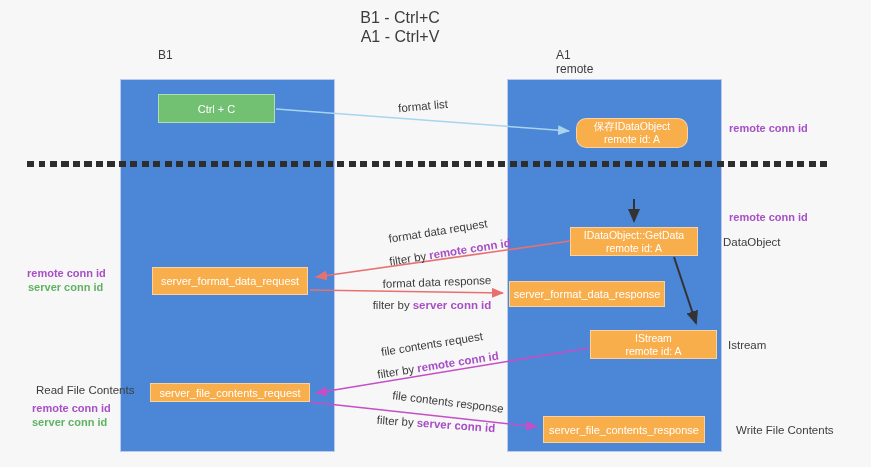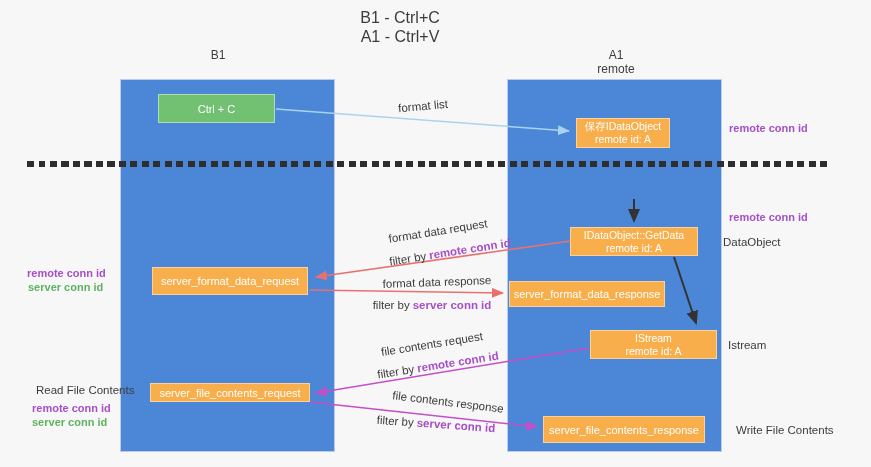--- a/index.html
+++ b/index.html
@@ -1,40 +1,40 @@
 <!DOCTYPE html>
 <html style="--bg: #f7f7f8; --lifeline: #4b86d7; --orange: #f9ae4c; --green: #72c173; --red: #e87170; --magenta: #c44fc6; --lightblue: #a9d4f0; --black: #333333; --purple: #a84fc6; --textgreen: #5fb262; --dark: #3c3c3c; --dash: #2e2e2e;"><head>
 <meta charset="utf-8">
 <style>
   html,body{margin:0;padding:0;}
   body{background:var(--bg,#f7f7f8);font-family:"Liberation Sans","DejaVu Sans",sans-serif;}
   .stage{position:relative;width:871px;height:467px;overflow:hidden;background:var(--bg,#f7f7f8);}
   .abs{position:absolute;}
 
   .title{left:250px;top:8px;width:300px;text-align:center;font-size:16px;line-height:19px;color:var(--dark,#3c3c3c);}
-  .ll-header{top:48px;width:120px;text-align:center;font-size:12px;line-height:14px;color:var(--dark,#3c3c3c);}
+  .ll-header{top:48px;width:120px;font-size:12px;line-height:14px;color:var(--dark,#3c3c3c);}
   .ll-header.left{left:158px;}
   .ll-header.right{left:556px;}
 
   .lifeline{top:79px;width:215px;height:373px;background:var(--lifeline,#4b86d7);border:1px solid #bccbec;box-sizing:border-box;}
   .lifeline.left{left:120px;}
   .lifeline.right{left:507px;}
 
   .dashes{left:27px;top:161px;width:804px;height:6px;
     background:repeating-linear-gradient(to right,var(--dash,#2e2e2e) 0 7px,transparent 7px 11.5px);}
 
   .node{box-sizing:border-box;color:#fff;text-align:center;display:flex;flex-direction:column;justify-content:center;
         border:1px solid rgba(255,255,255,.45);}
   .node.green{background:var(--green,#72c173);}
   .node.orange{background:var(--orange,#f9ae4c);}
   .node .l1,.node .l2{display:block;font-size:10.5px;line-height:13px;}
   .node.single{font-size:11px;}
 
   .n-ctrlc{left:158px;top:94px;width:117px;height:29px;}
-  .n-save{left:576px;top:118px;width:94px;height:30px;}
+  .n-save{left:576px;top:118px;width:112px;height:30px;border-radius:10px;}
   .n-ctrlv{left:573px;top:173px;width:120px;height:26px;}
   .n-getdata{left:570px;top:227px;width:128px;height:29px;}
   .n-freq{left:152px;top:267px;width:156px;height:28px;}
   .n-fresp{left:509px;top:281px;width:156px;height:26px;}
   .n-istream{left:590px;top:330px;width:127px;height:29px;}
   .n-fileq{left:150px;top:383px;width:160px;height:19px;}
   .n-filer{left:543px;top:416px;width:162px;height:27px;}
 
   .ann{font-size:11.5px;color:var(--dark,#3c3c3c);white-space:nowrap;}
   .ann.purple{color:var(--purple,#a84fc6);font-weight:bold;font-size:11px;}

